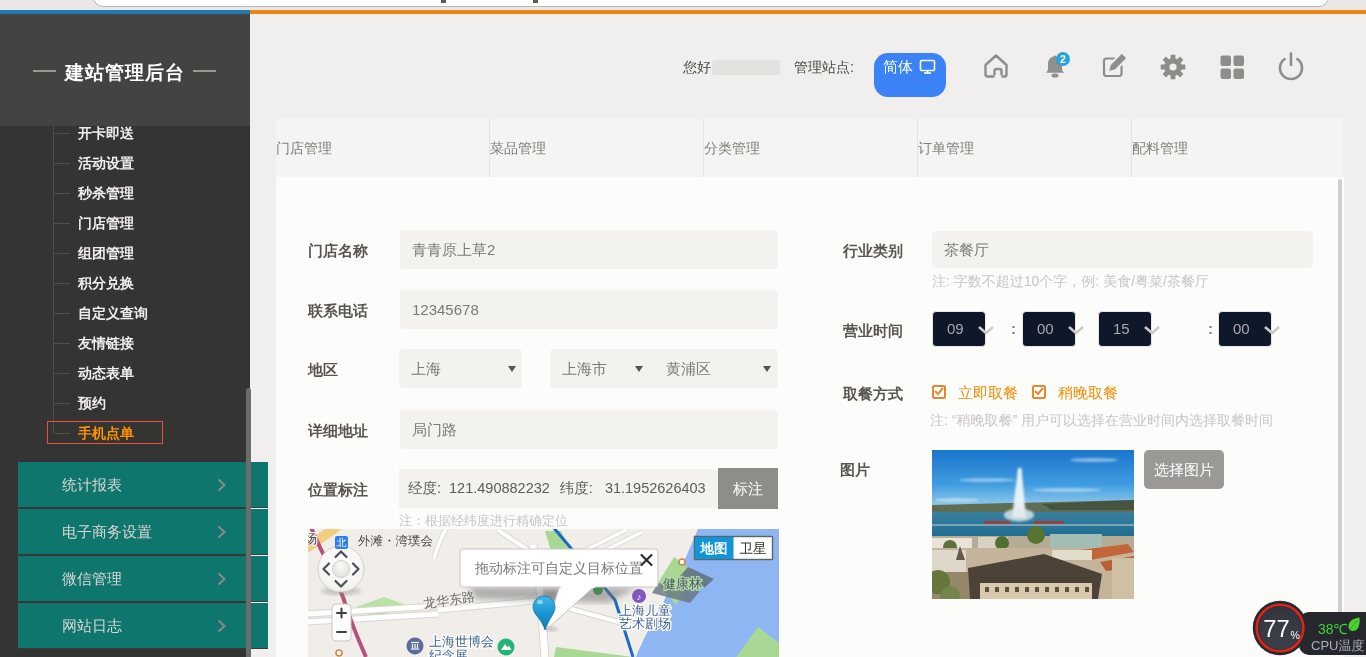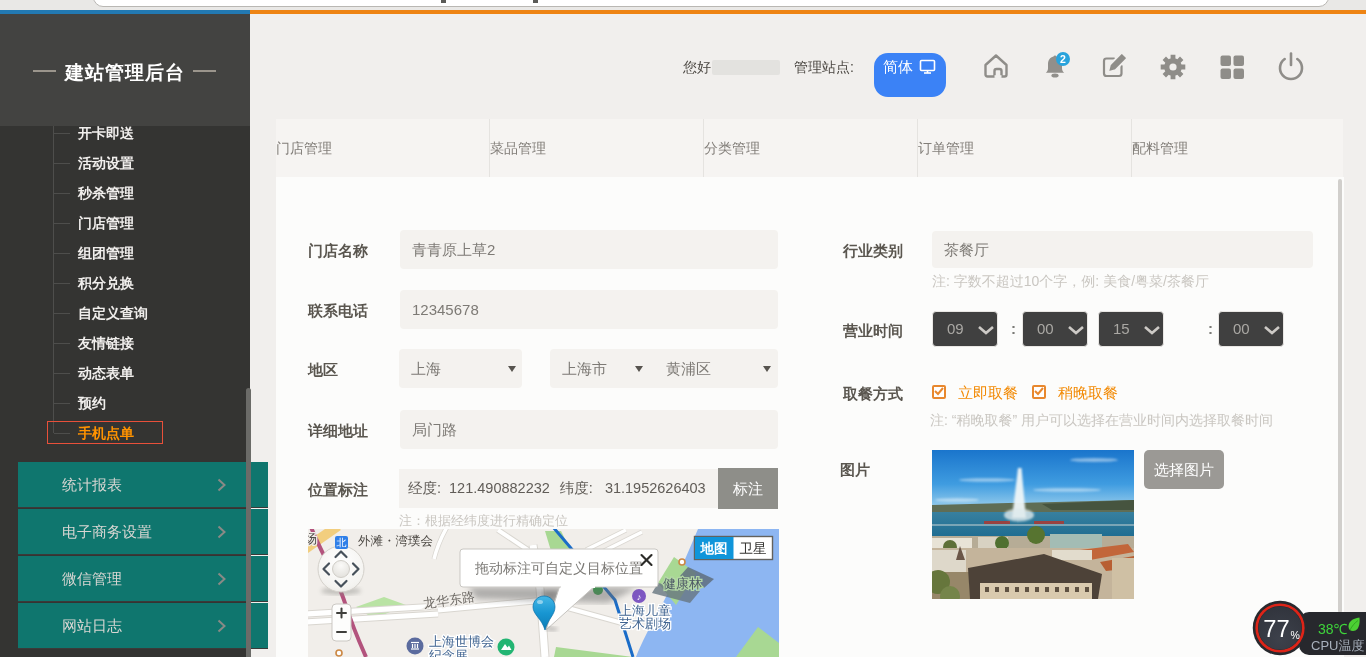--- a/index.html
+++ b/index.html
@@ -34,21 +34,21 @@
   .tab { position:absolute; top:0; height:58px; line-height:58px; text-align:left; font-size:14px; color:#827e79; width:213px; }
   .tabsep { position:absolute; top:0; width:1px; height:58px; background:#e5e3e0; }
   #panel { left:276px; top:177px; width:1068px; height:480px; background:#fcfcfb; }
   #cscroll { left:1338px; top:179px; width:4px; height:434px; background:#d1cfcc; border-radius:2px; }
   
   .flabel { font-size:15px; font-weight:bold; color:#5a564f; }
   .finput { background:#f4f2ef; border-radius:4px; font-size:15px; color:#7d7a75; }
   .fnote { font-size:13px; color:#c9c6c1; white-space:nowrap; }
   .seltri { width:0; height:0; border-left:4px solid transparent; border-right:4px solid transparent; border-top:6px solid #57544f; }
   .graybtn { background:#8e8e89; color:#fff; text-align:center; }
-  .timebox { background:#404040; border:1px solid #e9e7e4; border-radius:4px; width:66px; height:36px; top:311px; font-size:15px; color:#aaa8a4; line-height:34px; padding-left:14px; }
+  .timebox { background:#0f172a; border:1px solid #e9e7e4; border-radius:4px; width:54px; height:36px; top:311px; font-size:15px; color:#aaa8a4; line-height:34px; padding-left:14px; }
   .tsep { top:311px; height:36px; line-height:36px; font-size:15px; color:#7a7a76; font-weight:bold; }
   .cklabel { top:384px; font-size:15px; color:#f28a05; }
   .ckbox { top:385px; width:14px; height:14px; border:2px solid #e8882e; border-radius:2px; background:#fff; }
 </style>
 </head>
 <body>
 
 <div class="abs" id="topstrip"></div>
 <div class="abs" id="addrbar"></div>
 <div class="abs urlmark" style="left:441px;"></div>

